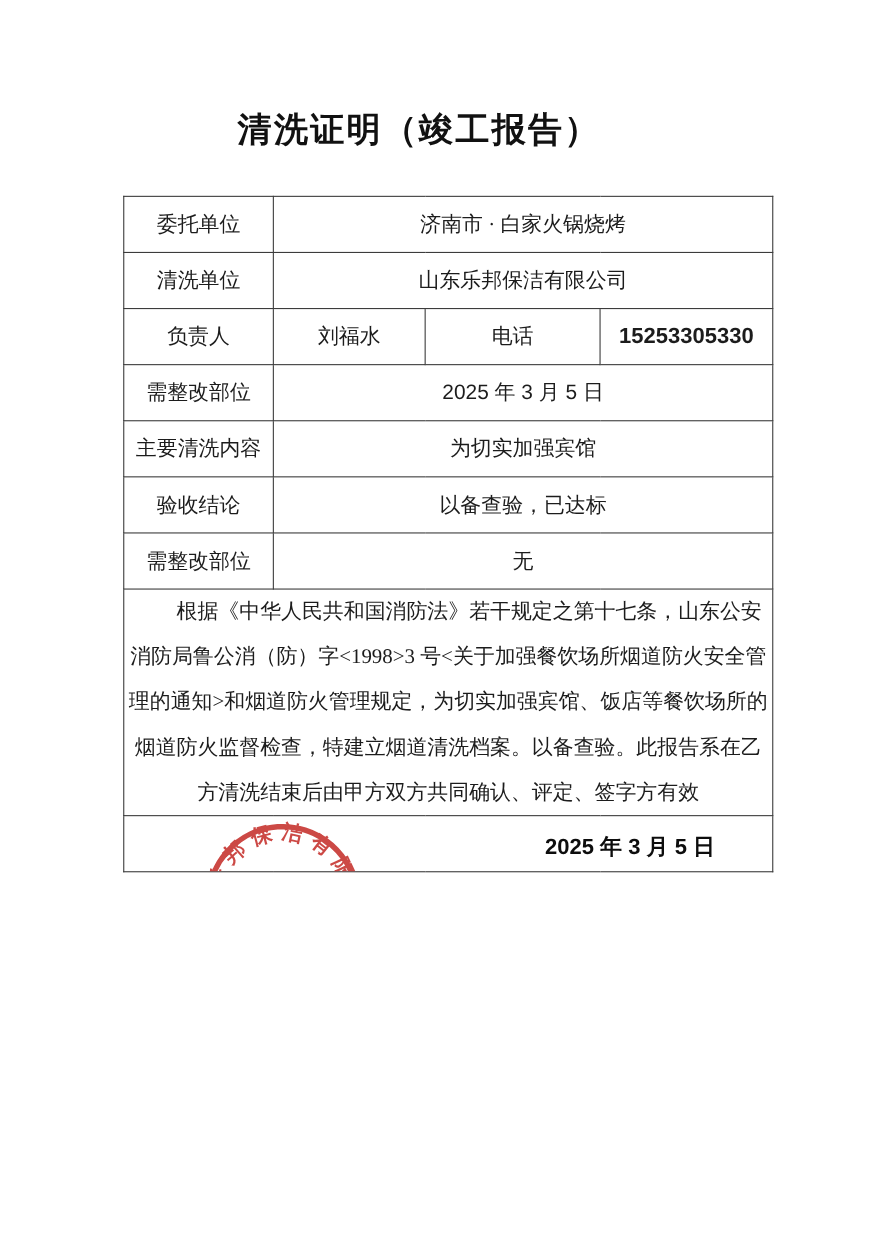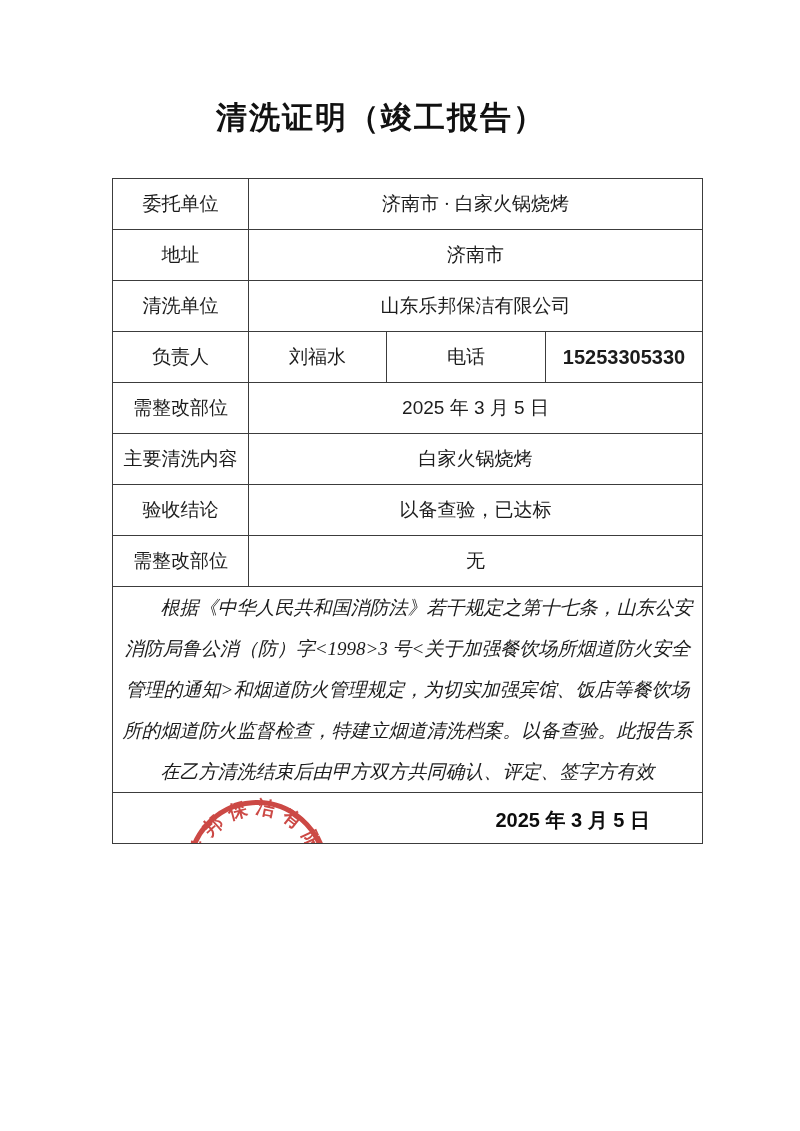--- a/index.html
+++ b/index.html
@@ -41,21 +41,20 @@
     padding: 0 4px;
     overflow: hidden;
   }
   td.notice-cell {
     height: 207px;
     text-align: justify;
     vertical-align: top;
     padding: 5px 11px 0 11px;
     line-height: 41px;
     font-size: 19px;
-    font-style: italic;
   }
   .notice-text { text-indent: 2em; }
   td.sign-cell {
     height: 253px;
     position: relative;
     padding: 0;
   }
   .num-sans { font-family: "Liberation Sans", "DejaVu Sans", sans-serif; font-size: 20px; font-weight: bold; }
   .mixed-date { font-family: "Liberation Sans", "DejaVu Sans", sans-serif; font-size: 19px; }
   .sign-date {
@@ -93,40 +92,36 @@
         <col style="width:138px">
         <col style="width:159px">
         <col style="width:157px">
     </colgroup>
     <tbody>
       <tr>
         <td>委托单位</td>
         <td colspan="3">济南市 · 白家火锅烧烤</td>
       </tr>
       <tr>
-        <td>地址</td>
-        <td colspan="3">济南市</td>
-      </tr>
-      <tr>
         <td>清洗单位</td>
         <td colspan="3">山东乐邦保洁有限公司</td>
       </tr>
       <tr>
         <td>负责人</td>
         <td>刘福水</td>
         <td>电话</td>
         <td class="num-sans">15253305330</td>
       </tr>
       <tr>
         <td>需整改部位</td>
         <td colspan="3" class="mixed-date">2025 年 3 月 5 日</td>
       </tr>
       <tr>
         <td>主要清洗内容</td>
-        <td colspan="3">白家火锅烧烤</td>
+        <td colspan="3">为切实加强宾馆</td>
       </tr>
       <tr>
         <td>验收结论</td>
         <td colspan="3">以备查验，已达标</td>
       </tr>
       <tr>
         <td>需整改部位</td>
         <td colspan="3">无</td>
       </tr>
       <tr>

